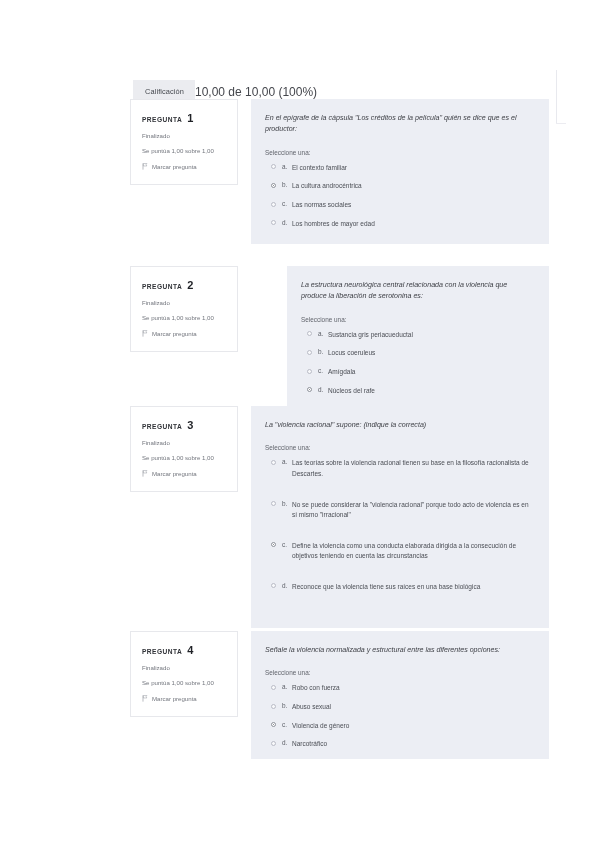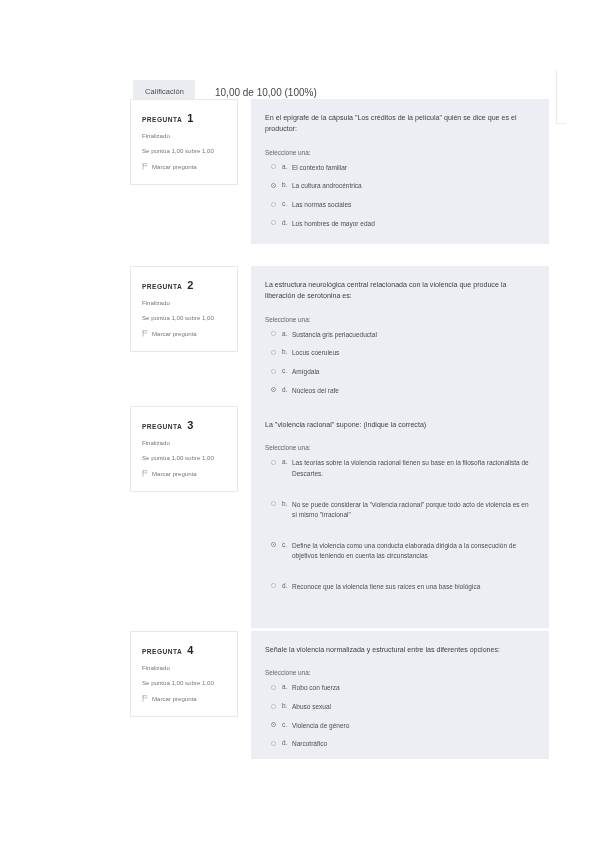--- a/index.html
+++ b/index.html
@@ -53,23 +53,23 @@
   .grade-label {
     background: #ebecf0;
     color: #45484e;
     font-size: 7.4px;
     letter-spacing: .1px;
     padding: 8px 11px 8px 12px;
     line-height: 8px;
     white-space: nowrap;
   }
   .grade-value {
-    font-size: 10px;
+    font-size: 12px;
     color: #44464c;
-    margin-left: 20px;
+    margin-left: 0;
     white-space: nowrap;
   }
 
   
   .qblock {
     position: absolute;
     left: 130px;
     width: 419px;
     display: flex;
     align-items: flex-start;
@@ -129,20 +129,21 @@
     background: #eceef4;
     padding: 14px 16px 15px 14px;
     box-sizing: border-box;
     min-height: 60px;
   }
   .qtext {
     font-size: 7.1px;
     line-height: 1.62;
     color: #3c3e44;
     margin: 0 0 13px 0;
+    font-style: italic;
   }
   .select-one {
     font-size: 6.4px;
     color: #61646c;
     margin: 0 0 7px 0;
   }
   .options {
     margin: 0;
     padding: 0;
     list-style: none;
@@ -260,21 +261,21 @@
           <div class="qmeta">Finalizado</div>
           <div class="qmeta">Se puntúa 1,00 sobre 1,00</div>
           <div class="qflag-line">
             <svg class="flag-icon" viewBox="0 0 6 8">
               <path d="M0.7 0.4 L0.7 7.6" stroke="#8e9199" stroke-width="0.7" fill="none"></path>
               <path d="M1.1 0.6 L5.2 0.6 L4.2 2.0 L5.2 3.4 L1.1 3.4 Z" fill="none" stroke="#9a9da5" stroke-width="0.6"></path>
             </svg>
             <span>Marcar pregunta</span>
           </div>
         </div>
-        <div class="qbody" style="padding-top: 14px; padding-bottom: 15px;">
+        <div class="qbody" style="padding-top: 14px; padding-bottom: 15px; margin-left: 36px;">
           <p class="qtext">La estructura neurológica central relacionada con la violencia que produce la liberación de serotonina es:</p>
           <p class="select-one">Seleccione una:</p>
           <ul class="options">
             <li class="opt">
               <span class="radio"></span>
               <span class="opt-letter">a.</span>
               <span class="opt-text">Sustancia gris periacueductal</span>
             </li>
             <li class="opt">
               <span class="radio"></span>

